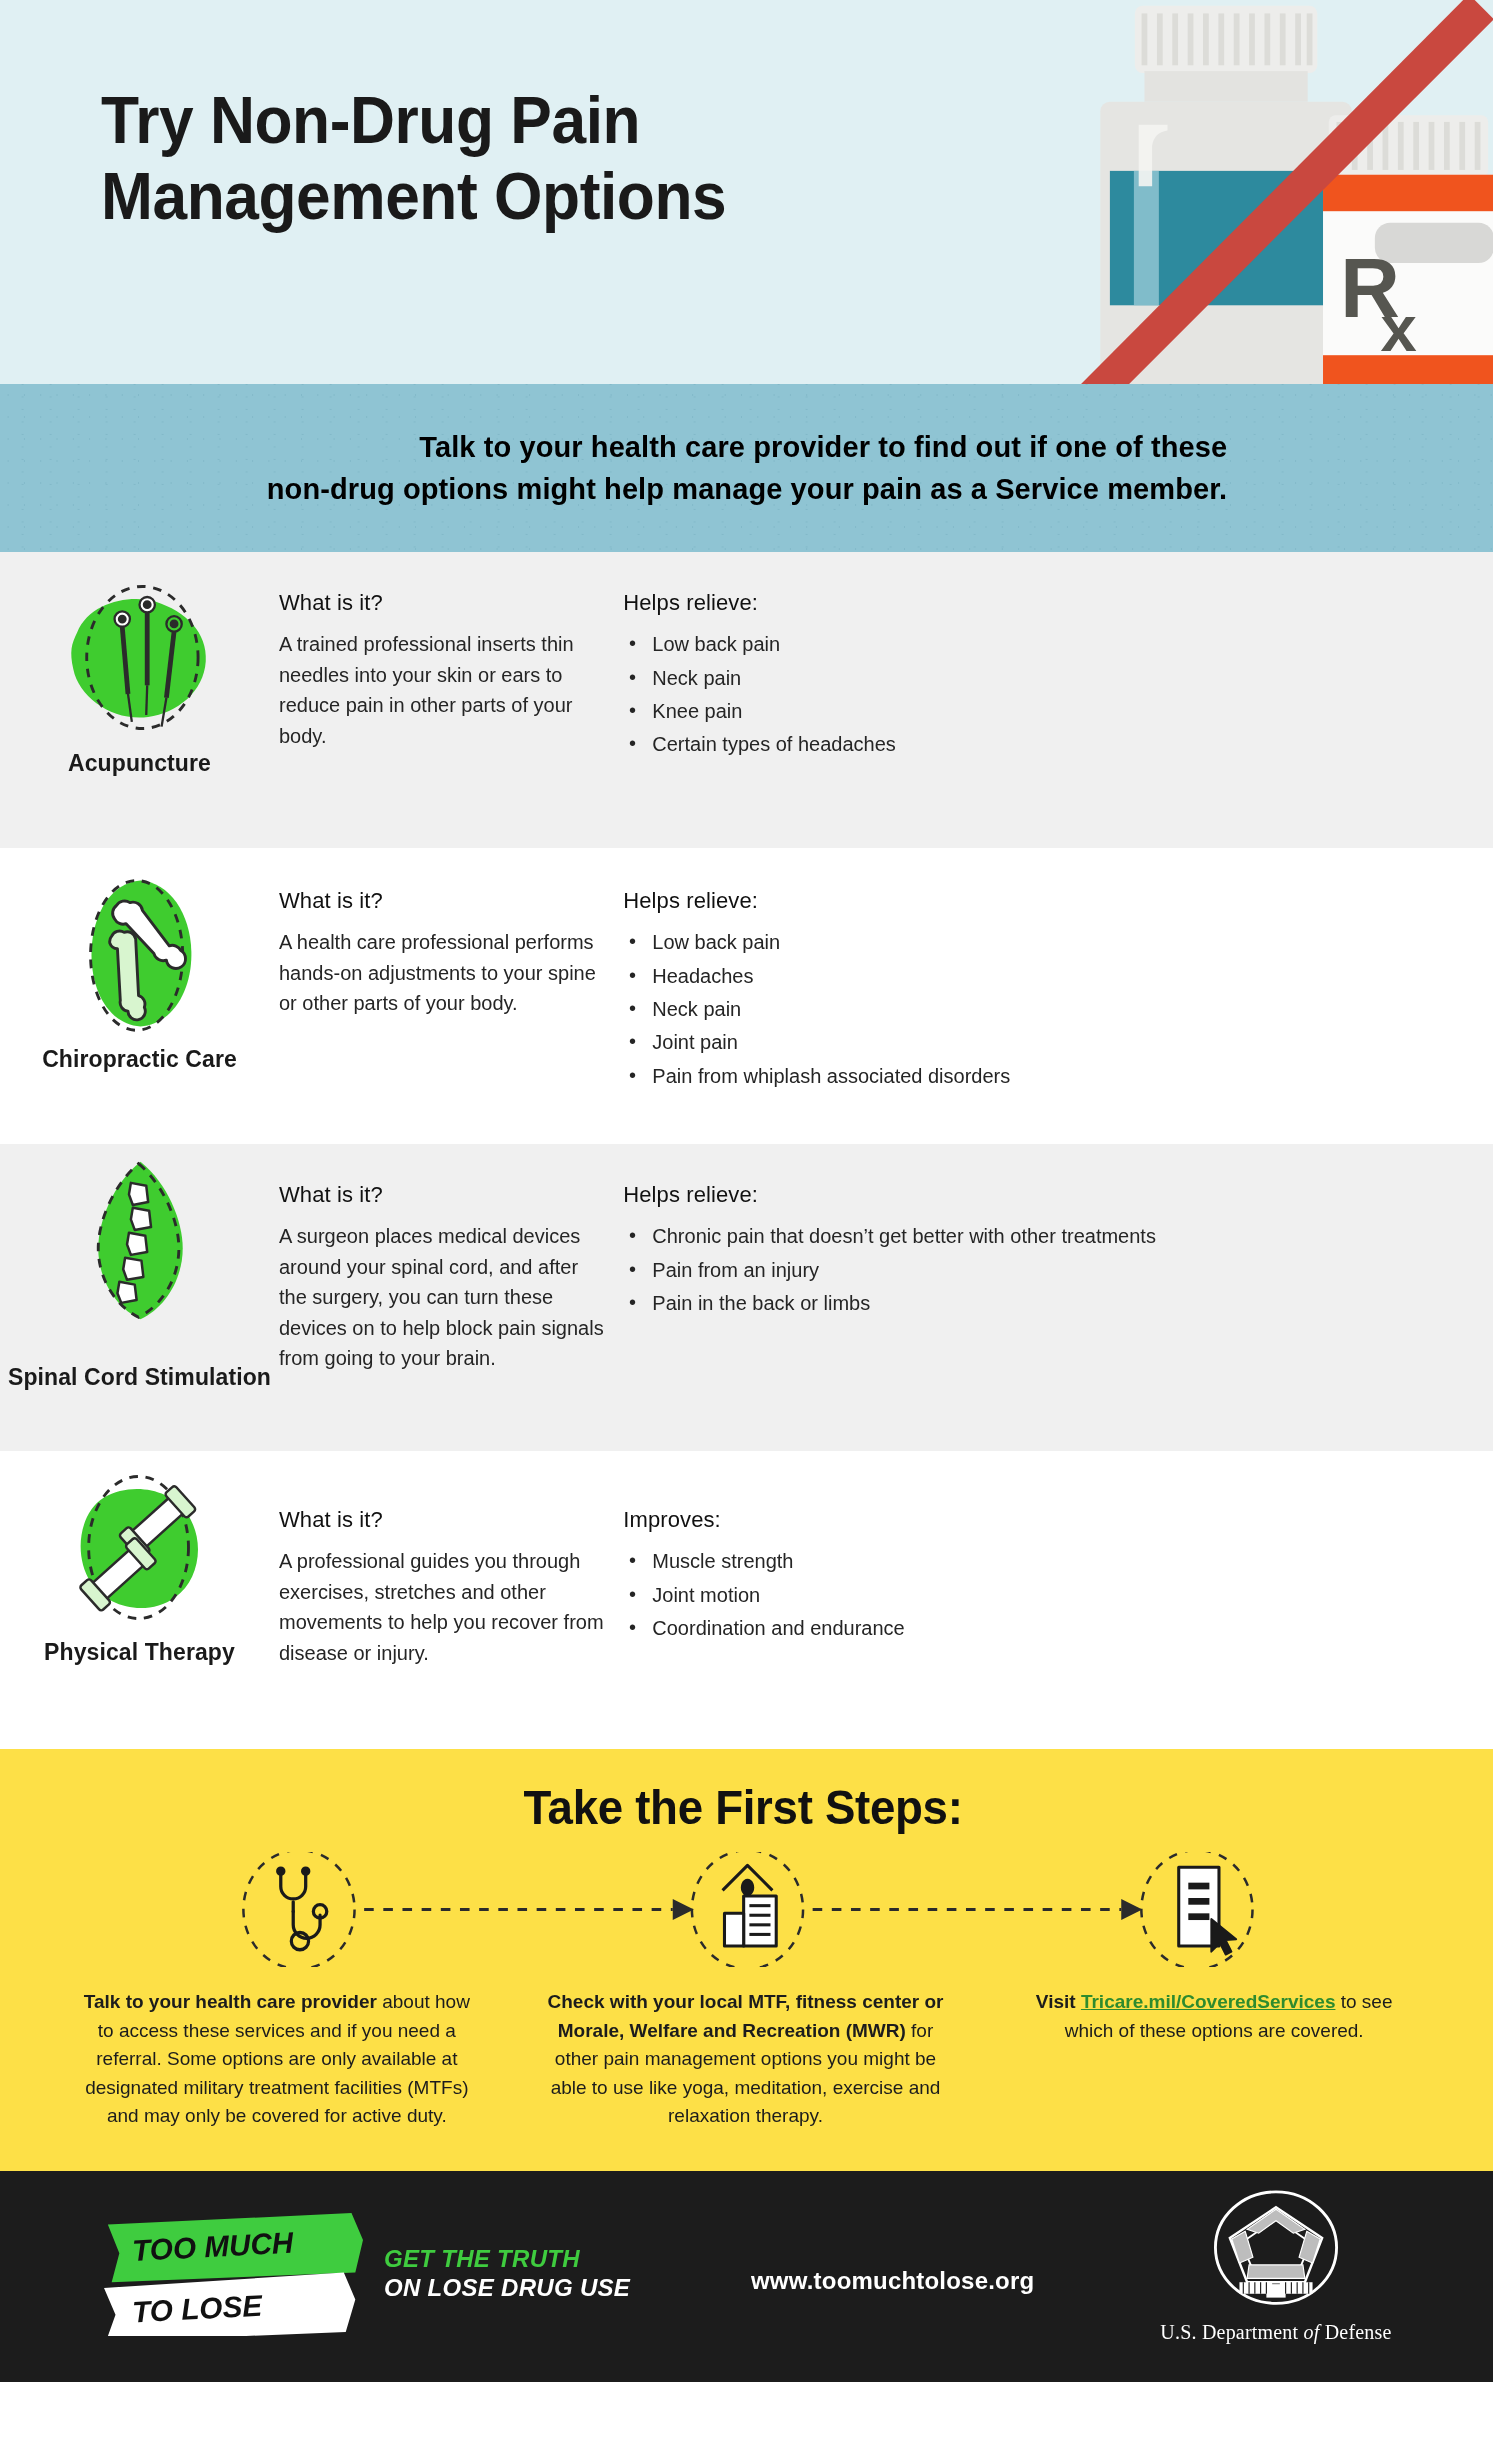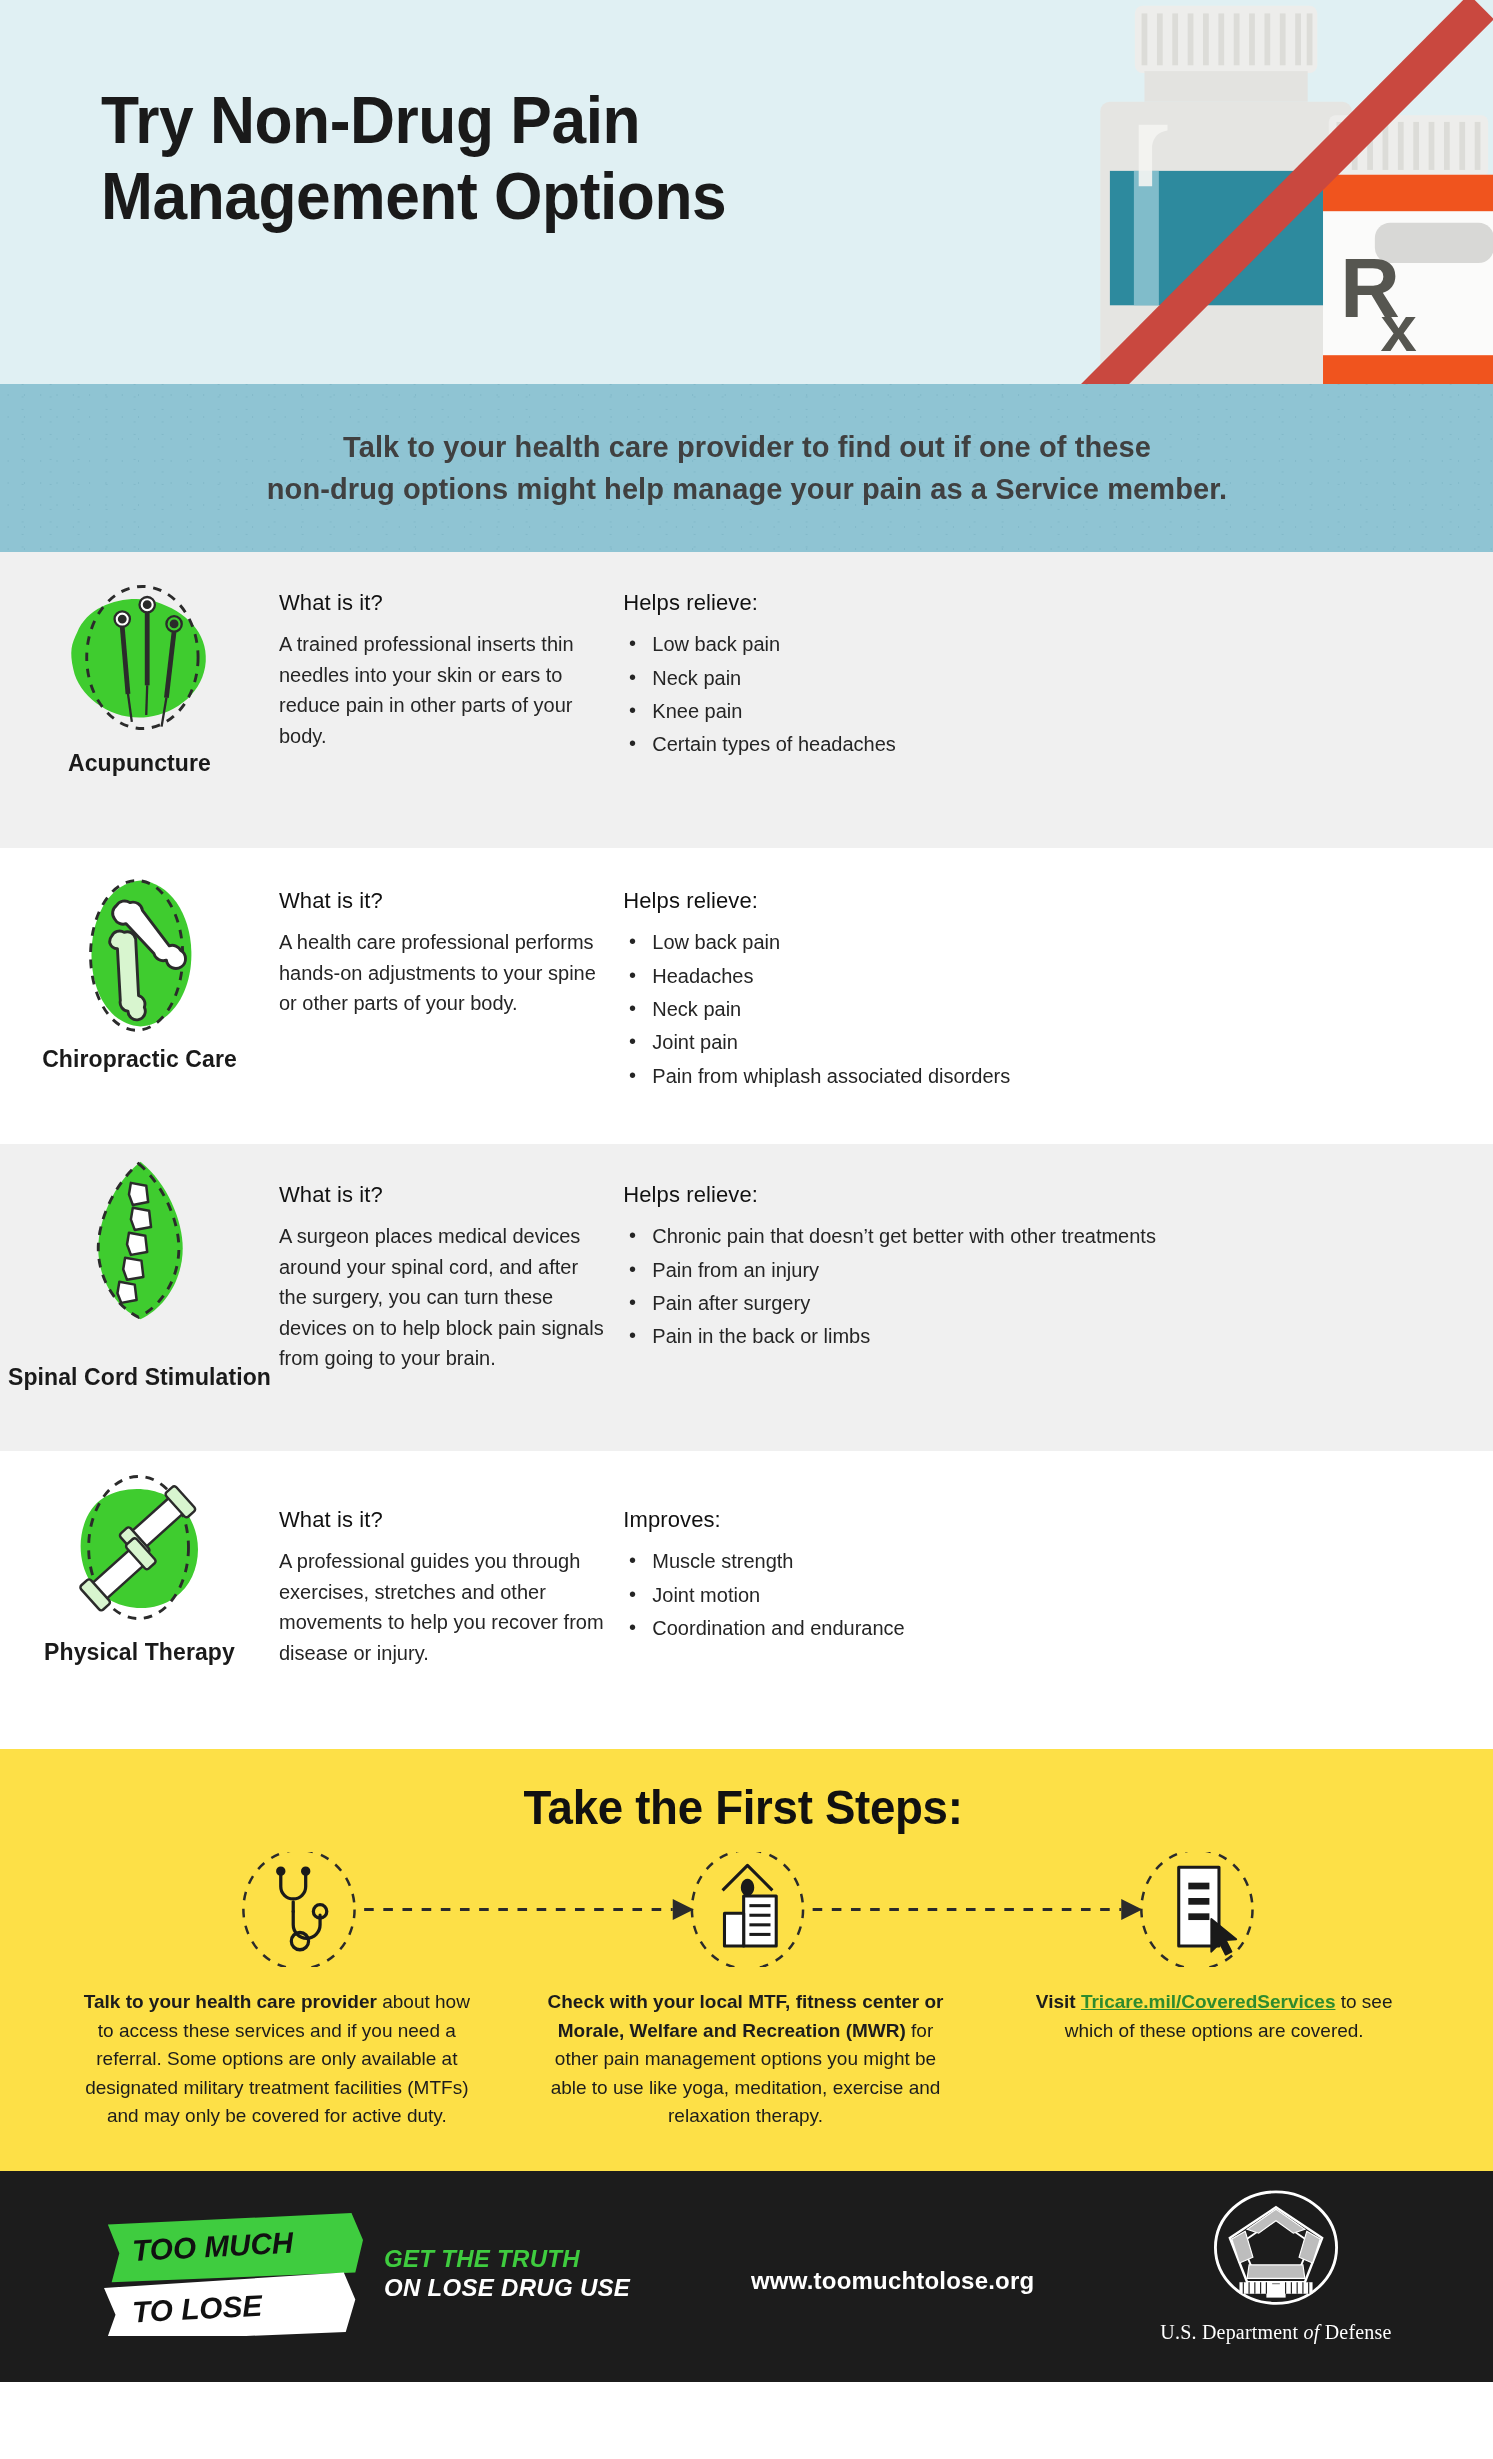--- a/index.html
+++ b/index.html
@@ -60,25 +60,25 @@
     inset: 0;
     opacity: 0.35;
     background-image:
       radial-gradient(#6ba5b6 0.8px, transparent 0.9px),
       radial-gradient(#6ba5b6 0.6px, transparent 0.7px);
     background-size: 16.3px 22px, 28px 12.5px;
     background-position: 0 0, 8.6px 6.7px;
   }
   .band-text {
     position: relative;
-    text-align: center;
+    text-align: right;
     font-size: 29px;
     line-height: 1.45;
     font-weight: 600;
-    color: #404040;
+    color: #000000;
     letter-spacing: 0.1px;
   }
 
   
   .rows { background: #ffffff; }
   .row {
     position: relative;
     display: flex;
     padding: 0;
     height: 296px;
@@ -420,21 +420,20 @@
       </div>
       <div class="col-what">
         <div class="sub-head">What is it?</div>
         <div class="body-text">A surgeon places medical devices around your spinal cord, and after the surgery, you can turn these devices on to help block pain signals from going to your brain.</div>
       </div>
       <div class="col-helps">
         <div class="sub-head">Helps relieve:</div>
         <ul class="bullets">
           <li>Chronic pain that doesn’t get better with other treatments</li>
           <li>Pain from an injury</li>
-          <li>Pain after surgery</li>
           <li>Pain in the back or limbs</li>
         </ul>
       </div>
     </div>
 
     <div class="row row-4 plain">
       <div class="col-icon">
         <div class="blob-wrap">
           <svg width="168" height="168" viewBox="0 0 175 175">
             <path d="M50 36 C78 20 118 26 136 52 C156 80 150 122 124 140 C96 160 54 152 36 124 C18 96 24 52 50 36 Z" fill="#3fcc2f"></path>

